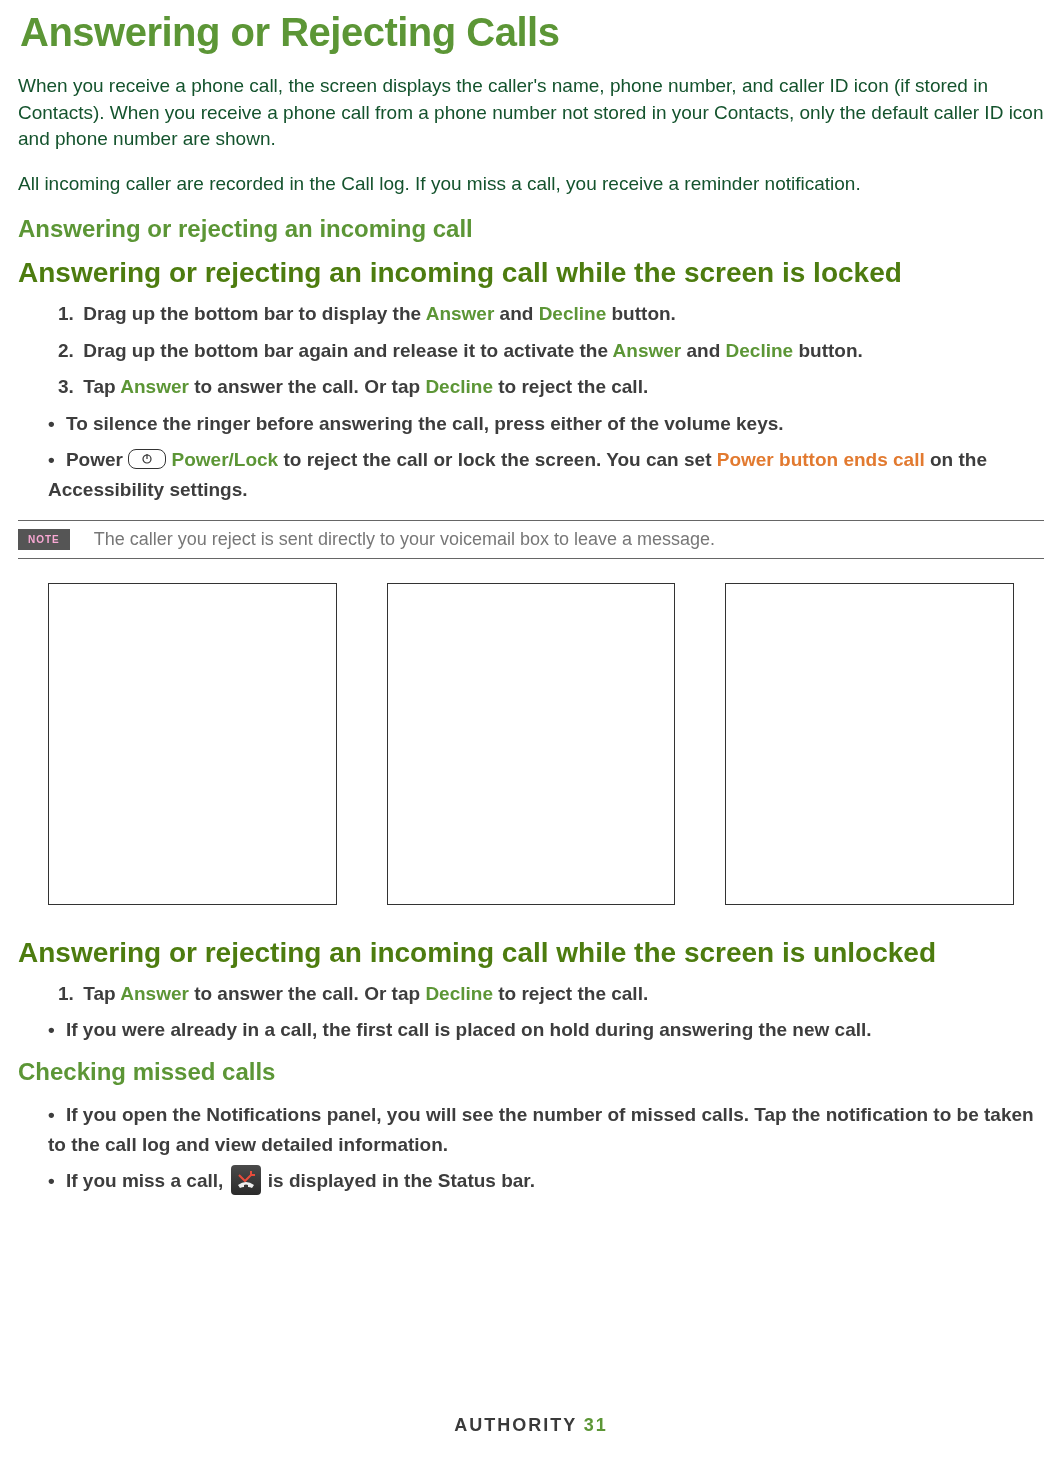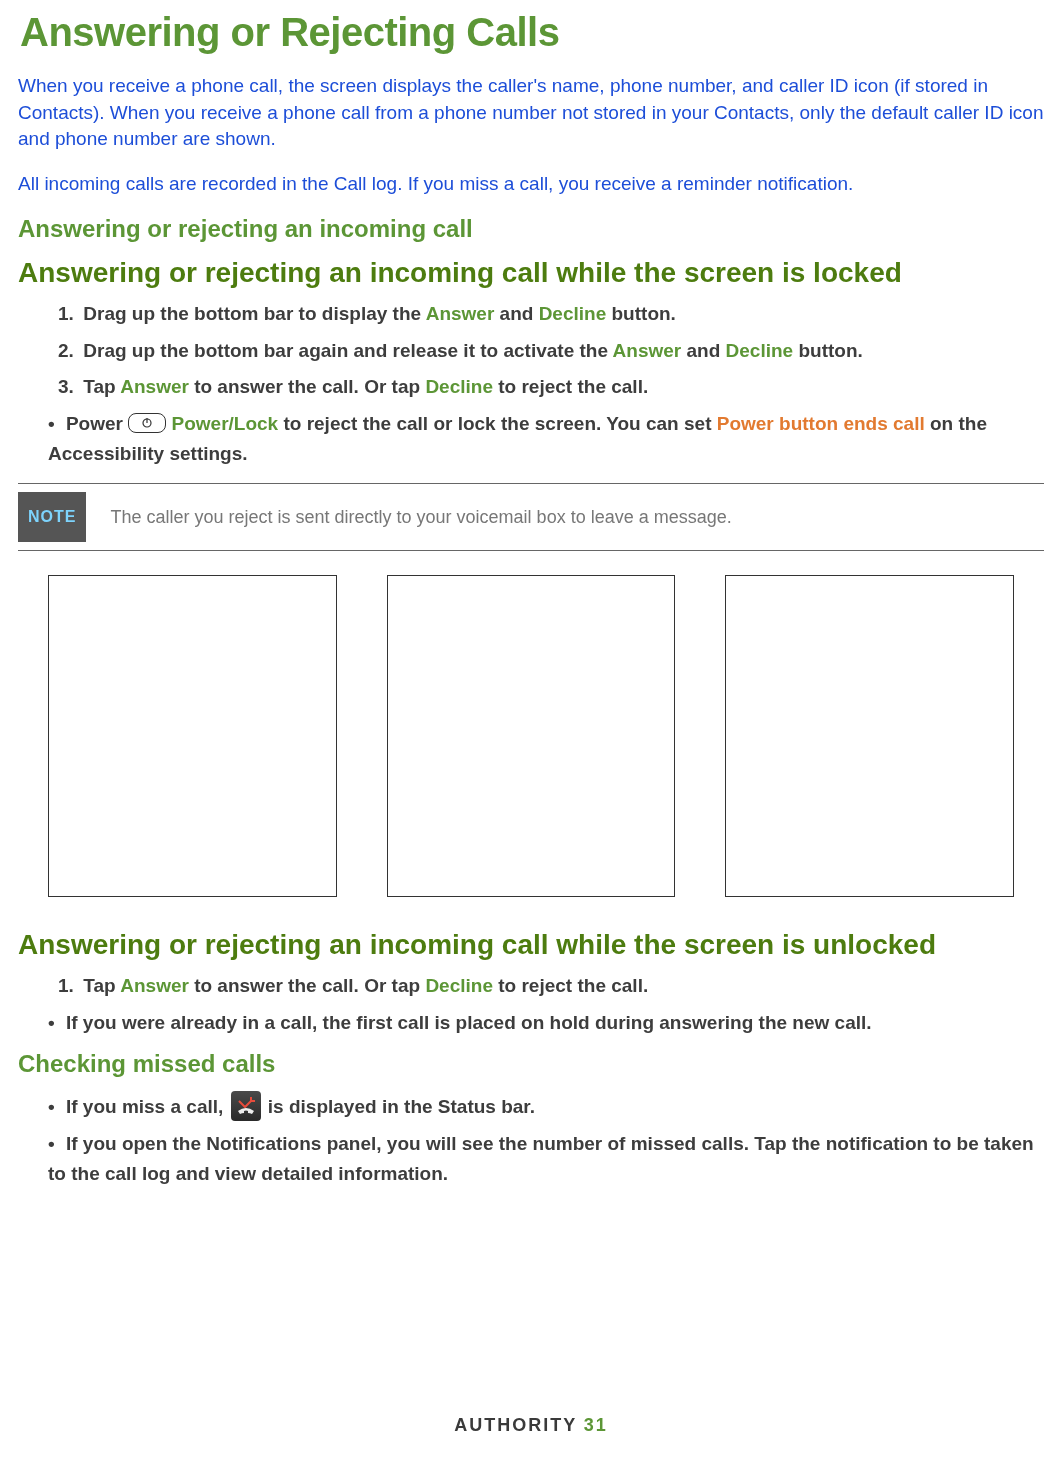--- a/index.html
+++ b/index.html
@@ -19,21 +19,21 @@
     font-size: 40px;
     font-weight: 600;
     color: #5c9636;
     margin: 0 0 18px 2px;
     letter-spacing: -0.5px;
   }
   .body-p {
     font-size: 19px;
     line-height: 1.4;
     margin: 0 0 18px 0;
-    color: #1d4ed8;
+    color: #14532d;
   }
   .h2 {
     font-size: 24px;
     font-weight: 700;
     color: #5c9636;
     margin: 12px 0 14px 0;
   }
   .h3 {
     font-size: 28px;
     font-weight: 700;
@@ -83,26 +83,26 @@
     border-top: 1px solid #666;
     border-bottom: 1px solid #666;
     display: flex;
     align-items: center;
     gap: 24px;
     padding: 8px 0;
     margin: 14px 0 24px 0;
   }
   .note-badge {
     background: #555;
-    color: #7dd3fc;
+    color: #f9a8d4;
     font-family: "Arial Black", Arial, sans-serif;
     font-weight: 900;
-    font-size: 16px;
+    font-size: 10px;
     letter-spacing: 1px;
-    padding: 16px 10px;
+    padding: 5px 10px;
   }
   .note-text {
     font-size: 18px;
     color: #777;
   }
   .placeholders {
     display: flex;
     justify-content: space-between;
     gap: 50px;
     padding: 0 30px;
@@ -143,21 +143,21 @@
   .footer .pageno { color: #5c9636; }
   .wrap { position: relative; min-height: 1440px; }
 </style>
 </head>
 <body>
 <div class="wrap">
 
 <h1 class="page-title">Answering or Rejecting Calls</h1>
 
 <p class="body-p">When you receive a phone call, the screen displays the caller's name, phone number, and caller ID icon (if stored in Contacts). When you receive a phone call from a phone number not stored in your Contacts, only the default caller ID icon and phone number are shown.</p>
-<p class="body-p">All incoming calls are recorded in the Call log. If you miss a call, you receive a reminder notification.</p>
+<p class="body-p">All incoming caller are recorded in the Call log. If you miss a call, you receive a reminder notification.</p>
 
 <h2 class="h2">Answering or rejecting an incoming call</h2>
 
 <h3 class="h3">Answering or rejecting an incoming call while the screen is locked</h3>
 
 <ol class="num-list">
   <li>
     <span class="li-num">1.</span>
     <span>Drag up the bottom bar to display the </span><span class="gw">Answer</span><span> and </span><span class="gw">Decline</span><span> button.</span>
   </li>
@@ -165,20 +165,23 @@
     <span class="li-num">2.</span>
     <span>Drag up the bottom bar again and release it to activate the </span><span class="gw">Answer</span><span> and </span><span class="gw">Decline</span><span> button.</span>
   </li>
   <li>
     <span class="li-num">3.</span>
     <span>Tap </span><span class="gw">Answer</span><span> to answer the call. Or tap </span><span class="gw">Decline</span><span> to reject the call.</span>
   </li>
 </ol>
 
 <ul class="bul-list inner">
+  <li>
+    <span>To silence the ringer before answering the call, press either of the volume keys.</span>
+  </li>
   <li>
     <span>Power </span><span class="btn-icon"><svg width="12" height="12" viewBox="0 0 12 12">
             <circle cx="6" cy="6" r="4" fill="none" stroke="#333" stroke-width="1.2"></circle>
             <line x1="6" y1="1" x2="6" y2="6" stroke="#333" stroke-width="1.2"></line>
           </svg></span><span class="gw"> Power/Lock</span><span> to reject the call or lock the screen. You can set </span><span class="ow">Power button ends call</span><span> on the Accessibility settings.</span>
   </li>
 </ul>
 
 <div class="note-row">
   <span class="note-badge">NOTE</span>
@@ -201,31 +204,31 @@
 </ol>
 <ul class="bul-list inner">
   <li>
     <span>If you were already in a call, the first call is placed on hold during answering the new call.</span>
   </li>
 </ul>
 
 <h2 class="h2">Checking missed calls</h2>
 
 <ul class="bul-list inner">
+  <li style="padding-right:10px;">
+    <span>If you open the Notifications panel, you will see the number of missed calls. Tap the notification to be taken to the call log and view detailed information.</span>
+  </li>
   <li>
     <span>If you miss a call, </span><span class="missed-icon">
           <svg width="22" height="22" viewBox="0 0 22 22">
             <path d="M4 6 L10 12 L16 6 M16 6 L16 2 M16 6 L20 6" fill="none" stroke="#e74c3c" stroke-width="2"></path>
             <path d="M3 16 q8 -6 16 0 l-2 3 q-2 -1 -4 -1 l0 -2 q-2 -1 -4 0 l0 2 q-2 0 -4 1 z" fill="#eee"></path>
           </svg>
         </span><span> is displayed in the Status bar.</span>
   </li>
-  <li style="padding-right:10px;">
-    <span>If you open the Notifications panel, you will see the number of missed calls. Tap the notification to be taken to the call log and view detailed information.</span>
-  </li>
 </ul>
 
 <div class="footer">
   <span class="brand">AUTHORITY</span>
   <span class="pageno">31</span>
 </div>
 
 </div>
 
 </body></html>

